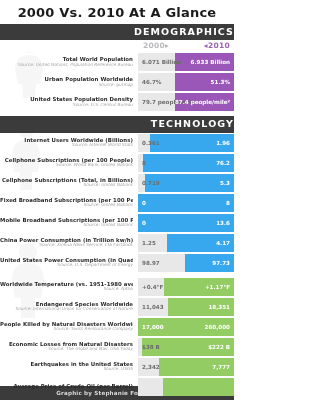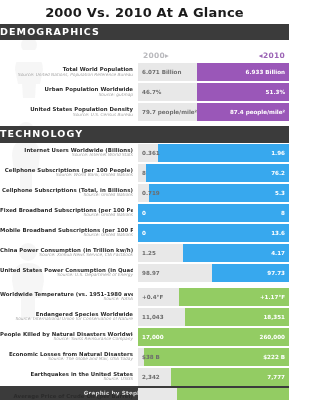--- a/index.html
+++ b/index.html
@@ -3,53 +3,52 @@
 <meta charset="utf-8">
 <style>
   html,body{margin:0;padding:0;}
   body{
     width:289px;height:400px;
     background:#ffffff;
     font-family:"DejaVu Sans","Liberation Sans",sans-serif;
     overflow:hidden;
     position:relative;
   }
-  .page{width:289px;height:400px;position:relative;background:#fff;}
+  .page{width:234px;height:400px;position:relative;background:#fff;}
 
   
   .title{
     text-align:center;
     font-size:13px;
     font-weight:bold;
     color:#1b1b1b;
     letter-spacing:0.2px;
     padding:6px 0 5px 0;
     line-height:1;
   }
 
   
   .band{
     background:#3b3b3b;
     color:#ffffff;
-    text-align:left;
+    text-align:right;
     font-size:9.5px;
     font-weight:bold;
     letter-spacing:1.1px;
     padding:3px 0 3px 0;
     line-height:1.1;
     position:relative;
     z-index:3;
   }
 
   
   .keyrow{
     position:relative;
     height:12px;
     background:#fff;
-    margin-top:10px;
   }
   .keyrow .k2000{
     position:absolute;left:143px;top:1px;
     font-size:7.5px;color:#b9b9bd;font-weight:bold;letter-spacing:0.3px;
   }
   .keyrow .k2010{
     position:absolute;right:4px;top:1px;
     font-size:7.5px;color:#9b63b5;font-weight:bold;letter-spacing:0.3px;text-align:center;
   }
 

